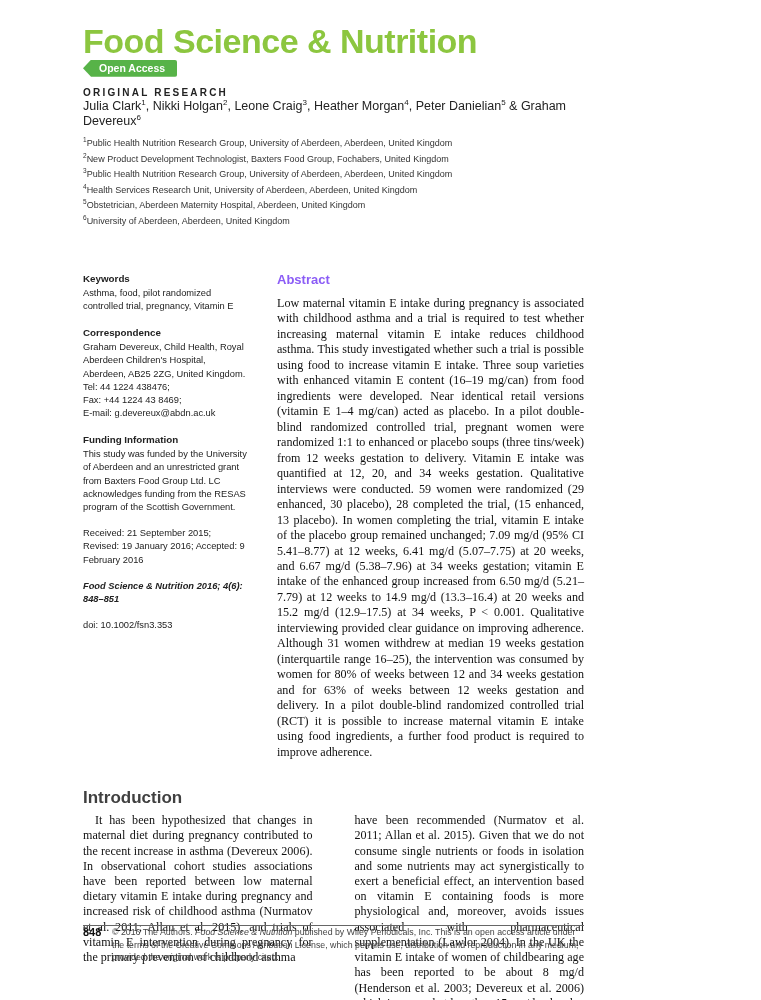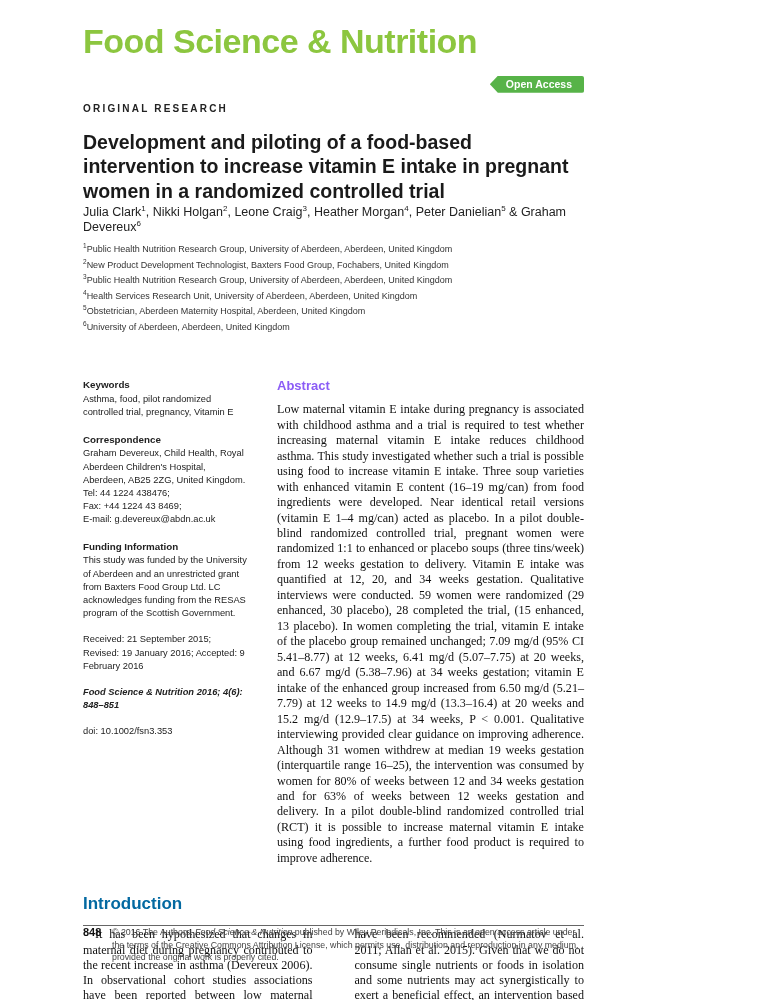--- a/index.html
+++ b/index.html
@@ -17,21 +17,21 @@
     background:#fff;
   }
   .journal-title {
     font-family:"Liberation Sans", sans-serif;
     font-weight:bold;
     font-size:34px;
     line-height:1.05;
     letter-spacing:-0.5px;
     color:var(--accent-green,#8CC63F);
   }
-  .badge-row { display:flex; justify-content:flex-end; margin-top:16px; }
+  .badge-row { display:flex; justify-content:flex-start; margin-top:0; }
   .open-access {
     font-family:"Liberation Sans", sans-serif;
     font-size:10.5px; font-weight:bold;
     color:#fff;
     background:var(--badge-green,#57B348);
     padding:2px 12px 3px 16px;
     clip-path:polygon(8px 0, 100% 0, 100% 100%, 8px 100%, 0 50%);
     border-radius:2px;
   }
   .section-label {
@@ -83,22 +83,22 @@
   }
   .abstract p {
     font-size:12.1px;
     line-height:1.28;
     text-align:justify;
   }
   .intro { margin-top:28px; }
   .intro h2 {
     font-family:"Liberation Sans", sans-serif;
     font-size:17px; font-weight:bold;
-    margin-bottom:13px;
-    color:#0369a1;
+    margin-bottom:5px;
+    color:#404040;
   }
   .intro-cols { display:flex; gap:42px; }
   .intro-col {
     flex:1; min-width:0;
     font-size:12.1px;
     line-height:1.26;
     text-align:justify;
   }
   .indent-first { text-indent:12px; }
   .footer {
@@ -131,21 +131,20 @@
 <div class="page">
 
   <div class="journal-title">Food Science &amp; Nutrition</div>
 
   <div class="badge-row">
     <span class="open-access">Open Access</span>
   </div>
 
   <div class="section-label">ORIGINAL RESEARCH</div>
 
-  <h1 class="article-title">Development and piloting of a food-based intervention to increase vitamin E intake in pregnant women in a randomized controlled trial</h1>
 
   <div class="authors">
     <span>Julia Clark</span><sup>1</sup><span>,</span>
     <span>Nikki Holgan</span><sup>2</sup><span>,</span>
     <span>Leone Craig</span><sup>3</sup><span>,</span>
     <span>Heather Morgan</span><sup>4</sup><span>,</span>
     <span>Peter Danielian</span><sup>5</sup><span> &amp;</span>
     <span>Graham Devereux</span><sup>6</sup>
   </div>
 

